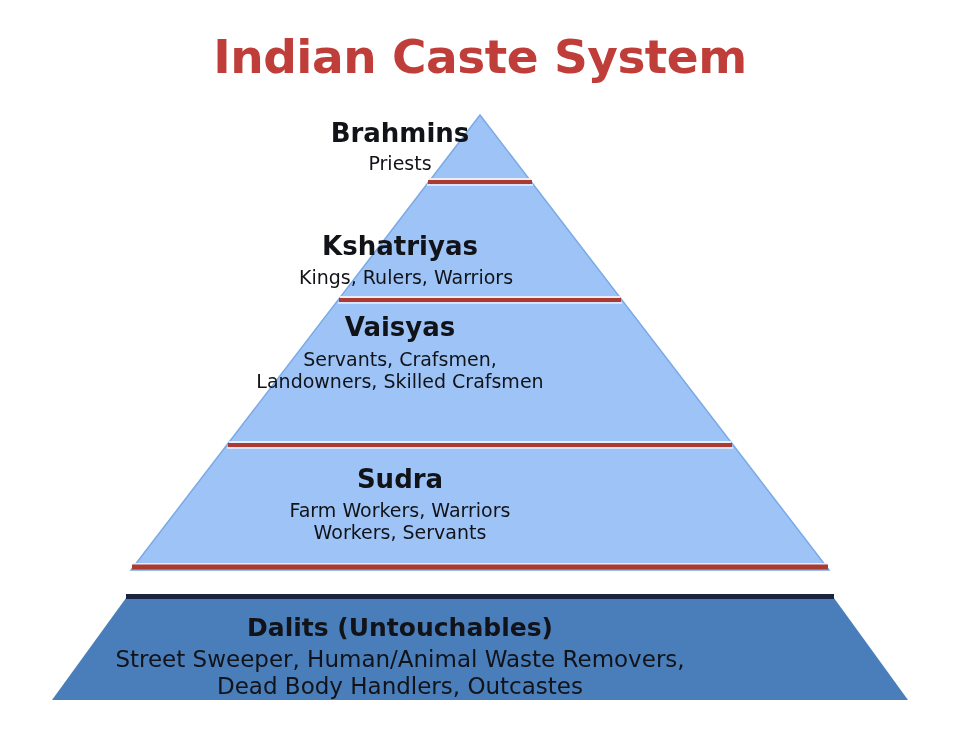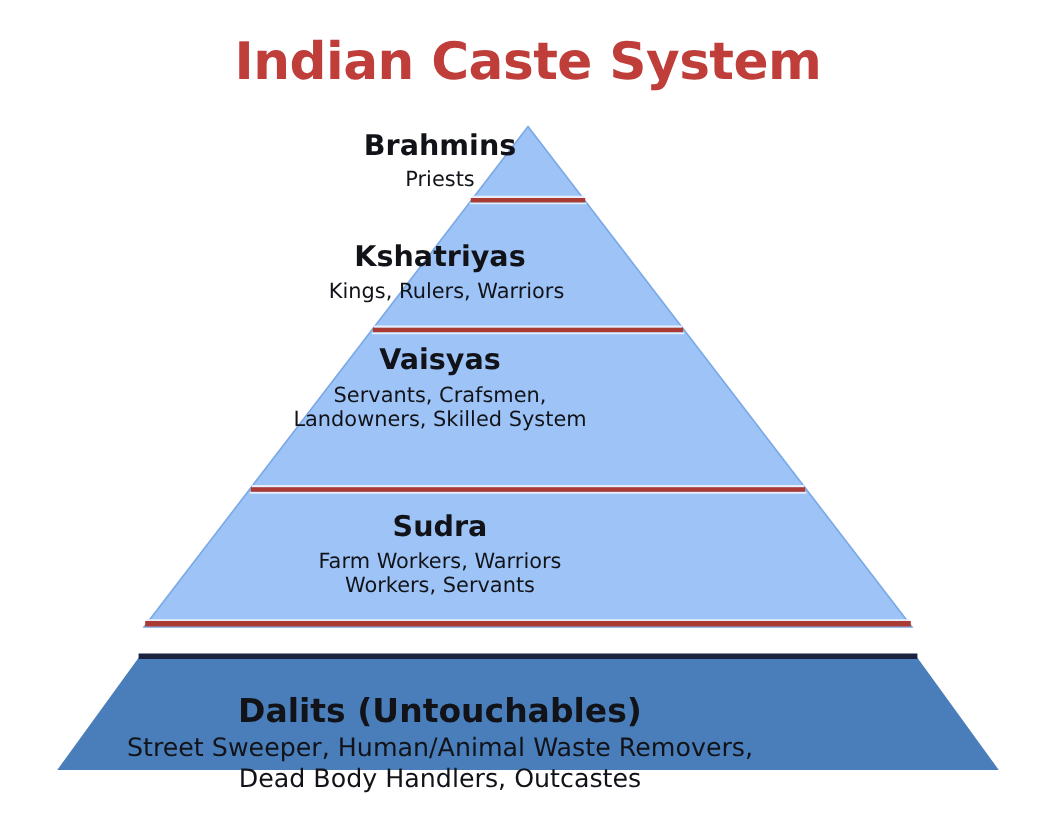--- a/index.html
+++ b/index.html
@@ -58,34 +58,34 @@
   }
   .tier .tier-roles .role-line {
     display: block;
   }
 
   
   #tier-brahmins        { top: 118px; }
   #tier-brahmins .tier-name  { font-size: 26px; }
   #tier-brahmins .tier-roles { font-size: 19px; margin-top: 3px; }
 
-  #tier-kshatriyas      { top: 219px; }
+  #tier-kshatriyas      { top: 231px; }
   #tier-kshatriyas .tier-name  { font-size: 26px; }
   #tier-kshatriyas .tier-roles { font-size: 19px; margin-top: 4px; padding-left: 12px; }
 
   #tier-vaisyas         { top: 312px; }
   #tier-vaisyas .tier-name  { font-size: 26px; }
   #tier-vaisyas .tier-roles { font-size: 19px; margin-top: 5px; }
 
   #tier-sudra           { top: 464px; }
   #tier-sudra .tier-name  { font-size: 26px; }
   #tier-sudra .tier-roles { font-size: 19px; margin-top: 4px; }
 
   #tier-dalits          { top: 613px; }
-  #tier-dalits .tier-name  { font-size: 30px; margin-top: 16px; }
+  #tier-dalits .tier-name  { font-size: 25px; }
   #tier-dalits .tier-roles { font-size: 23px; margin-top: 3px; }
 </style>
 </head>
 <body>
 
 <div id="infographic">
 
   <div id="title">Indian Caste System</div>
 
   <svg id="shapes" width="960" height="751" viewBox="0 0 960 751" aria-hidden="true">
@@ -131,21 +131,21 @@
     <span class="tier-name">Kshatriyas</span>
     <span class="tier-roles">
       <span class="role-line">Kings, Rulers, Warriors</span>
     </span>
   </div>
 
   <div class="tier" id="tier-vaisyas">
     <span class="tier-name">Vaisyas</span>
     <span class="tier-roles">
       <span class="role-line">Servants, Crafsmen,</span>
-      <span class="role-line">Landowners, Skilled System</span>
+      <span class="role-line">Landowners, Skilled Crafsmen</span>
     </span>
   </div>
 
   <div class="tier" id="tier-sudra">
     <span class="tier-name">Sudra</span>
     <span class="tier-roles">
       <span class="role-line">Farm Workers, Warriors</span>
       <span class="role-line">Workers, Servants</span>
     </span>
   </div>

